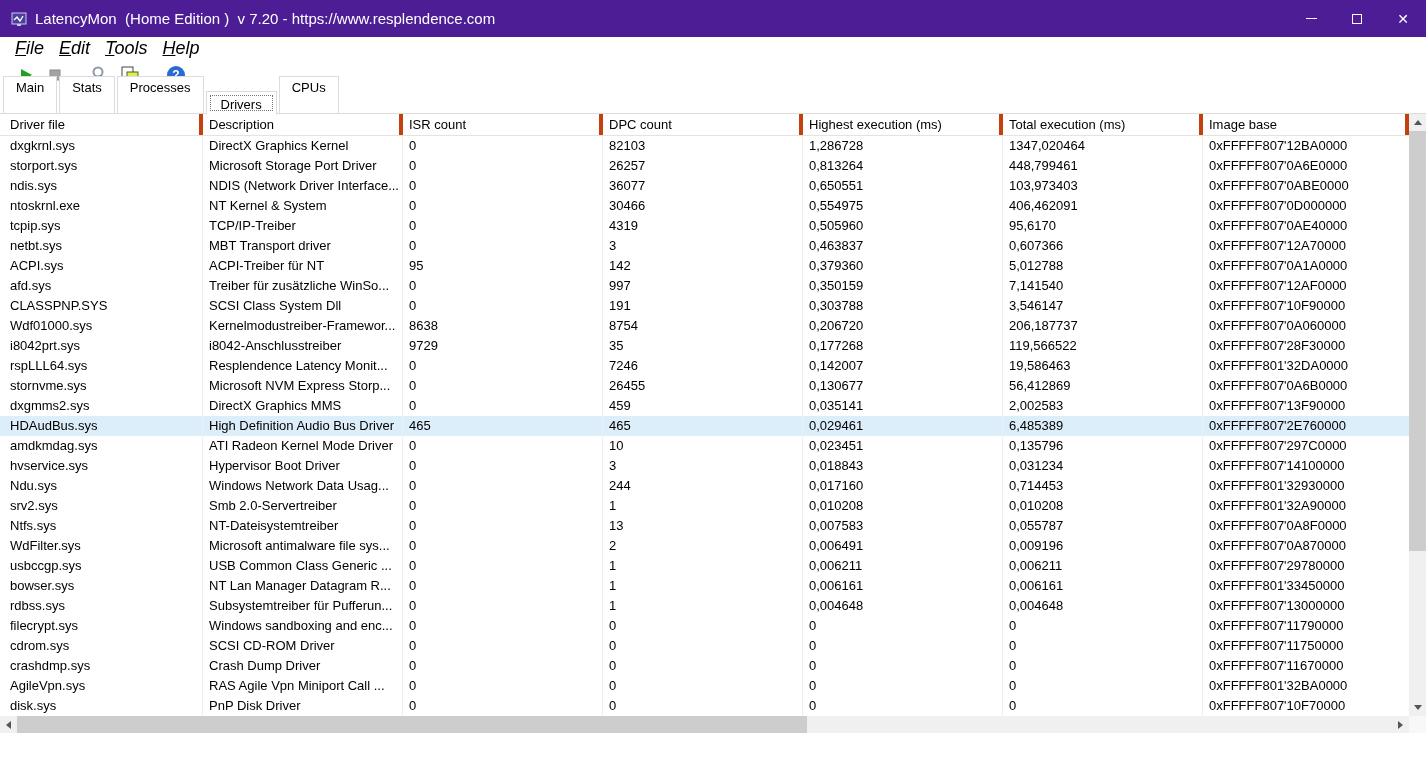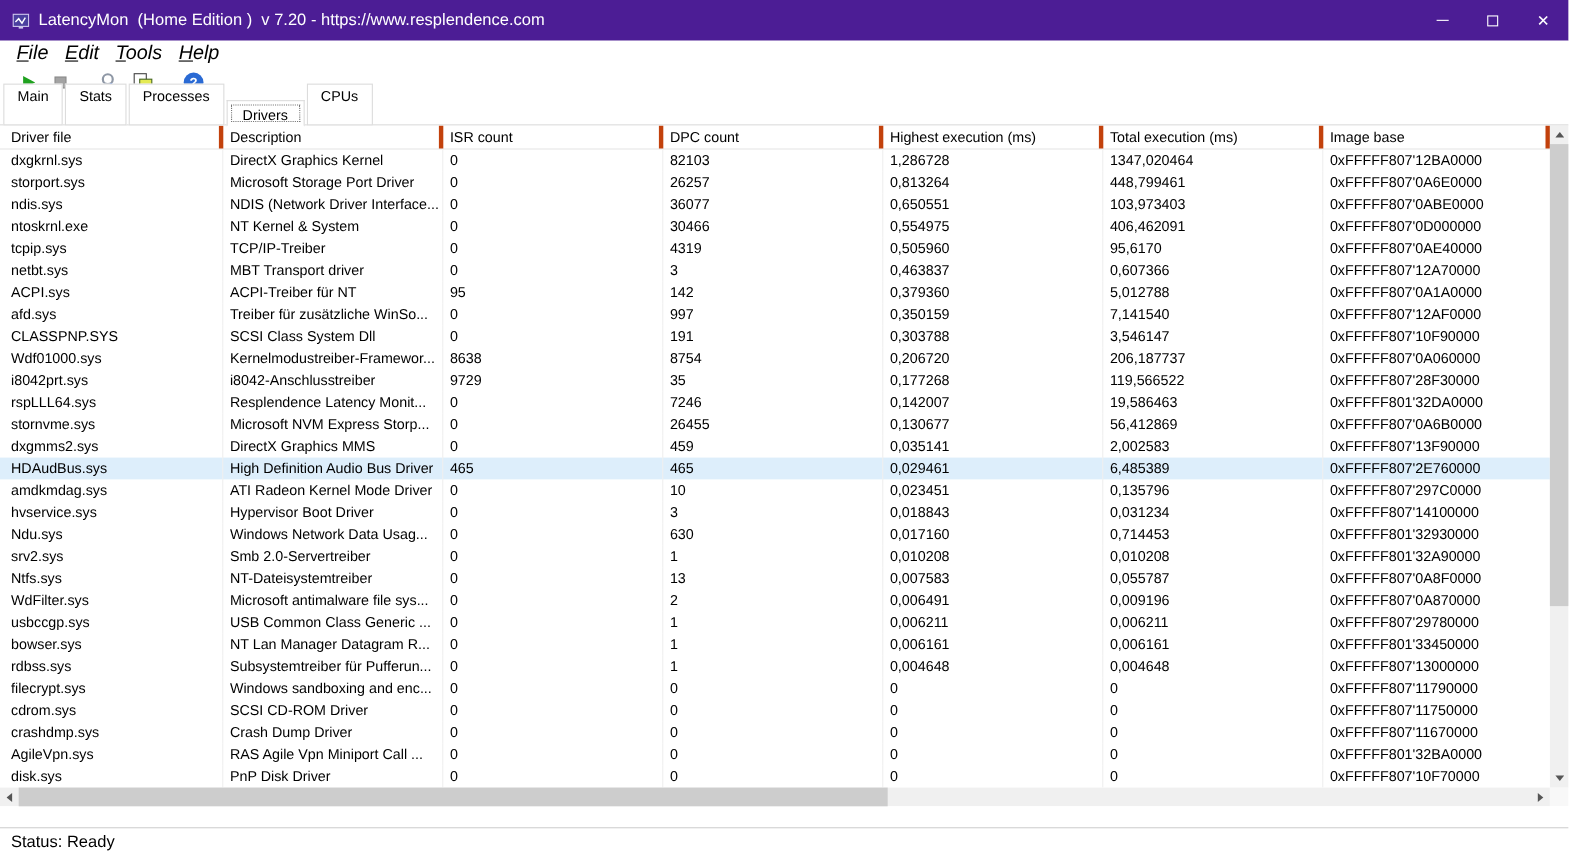--- a/index.html
+++ b/index.html
@@ -303,21 +303,21 @@
             <div class="cell col2">0</div>
             <div class="cell col3">3</div>
             <div class="cell col4">0,018843</div>
             <div class="cell col5">0,031234</div>
             <div class="cell col6">0xFFFFF807'14100000</div>
           </div>
           <div class="trow">
             <div class="cell col0">Ndu.sys</div>
             <div class="cell col1">Windows Network Data Usag...</div>
             <div class="cell col2">0</div>
-            <div class="cell col3">630</div>
+            <div class="cell col3">244</div>
             <div class="cell col4">0,017160</div>
             <div class="cell col5">0,714453</div>
             <div class="cell col6">0xFFFFF801'32930000</div>
           </div>
           <div class="trow">
             <div class="cell col0">srv2.sys</div>
             <div class="cell col1">Smb 2.0-Servertreiber</div>
             <div class="cell col2">0</div>
             <div class="cell col3">1</div>
             <div class="cell col4">0,010208</div>
@@ -439,17 +439,14 @@
       </div>
       <div class="sbtn">
           <span class="tri-right"></span>
         </div>
     </div>
     <div class="corner"></div>
   </div>
 
   <div class="spacer"></div>
 
-  <div class="statusbar">
-    <span>Status: Ready</span>
-  </div>
 
 </div>
 
 </body></html>

